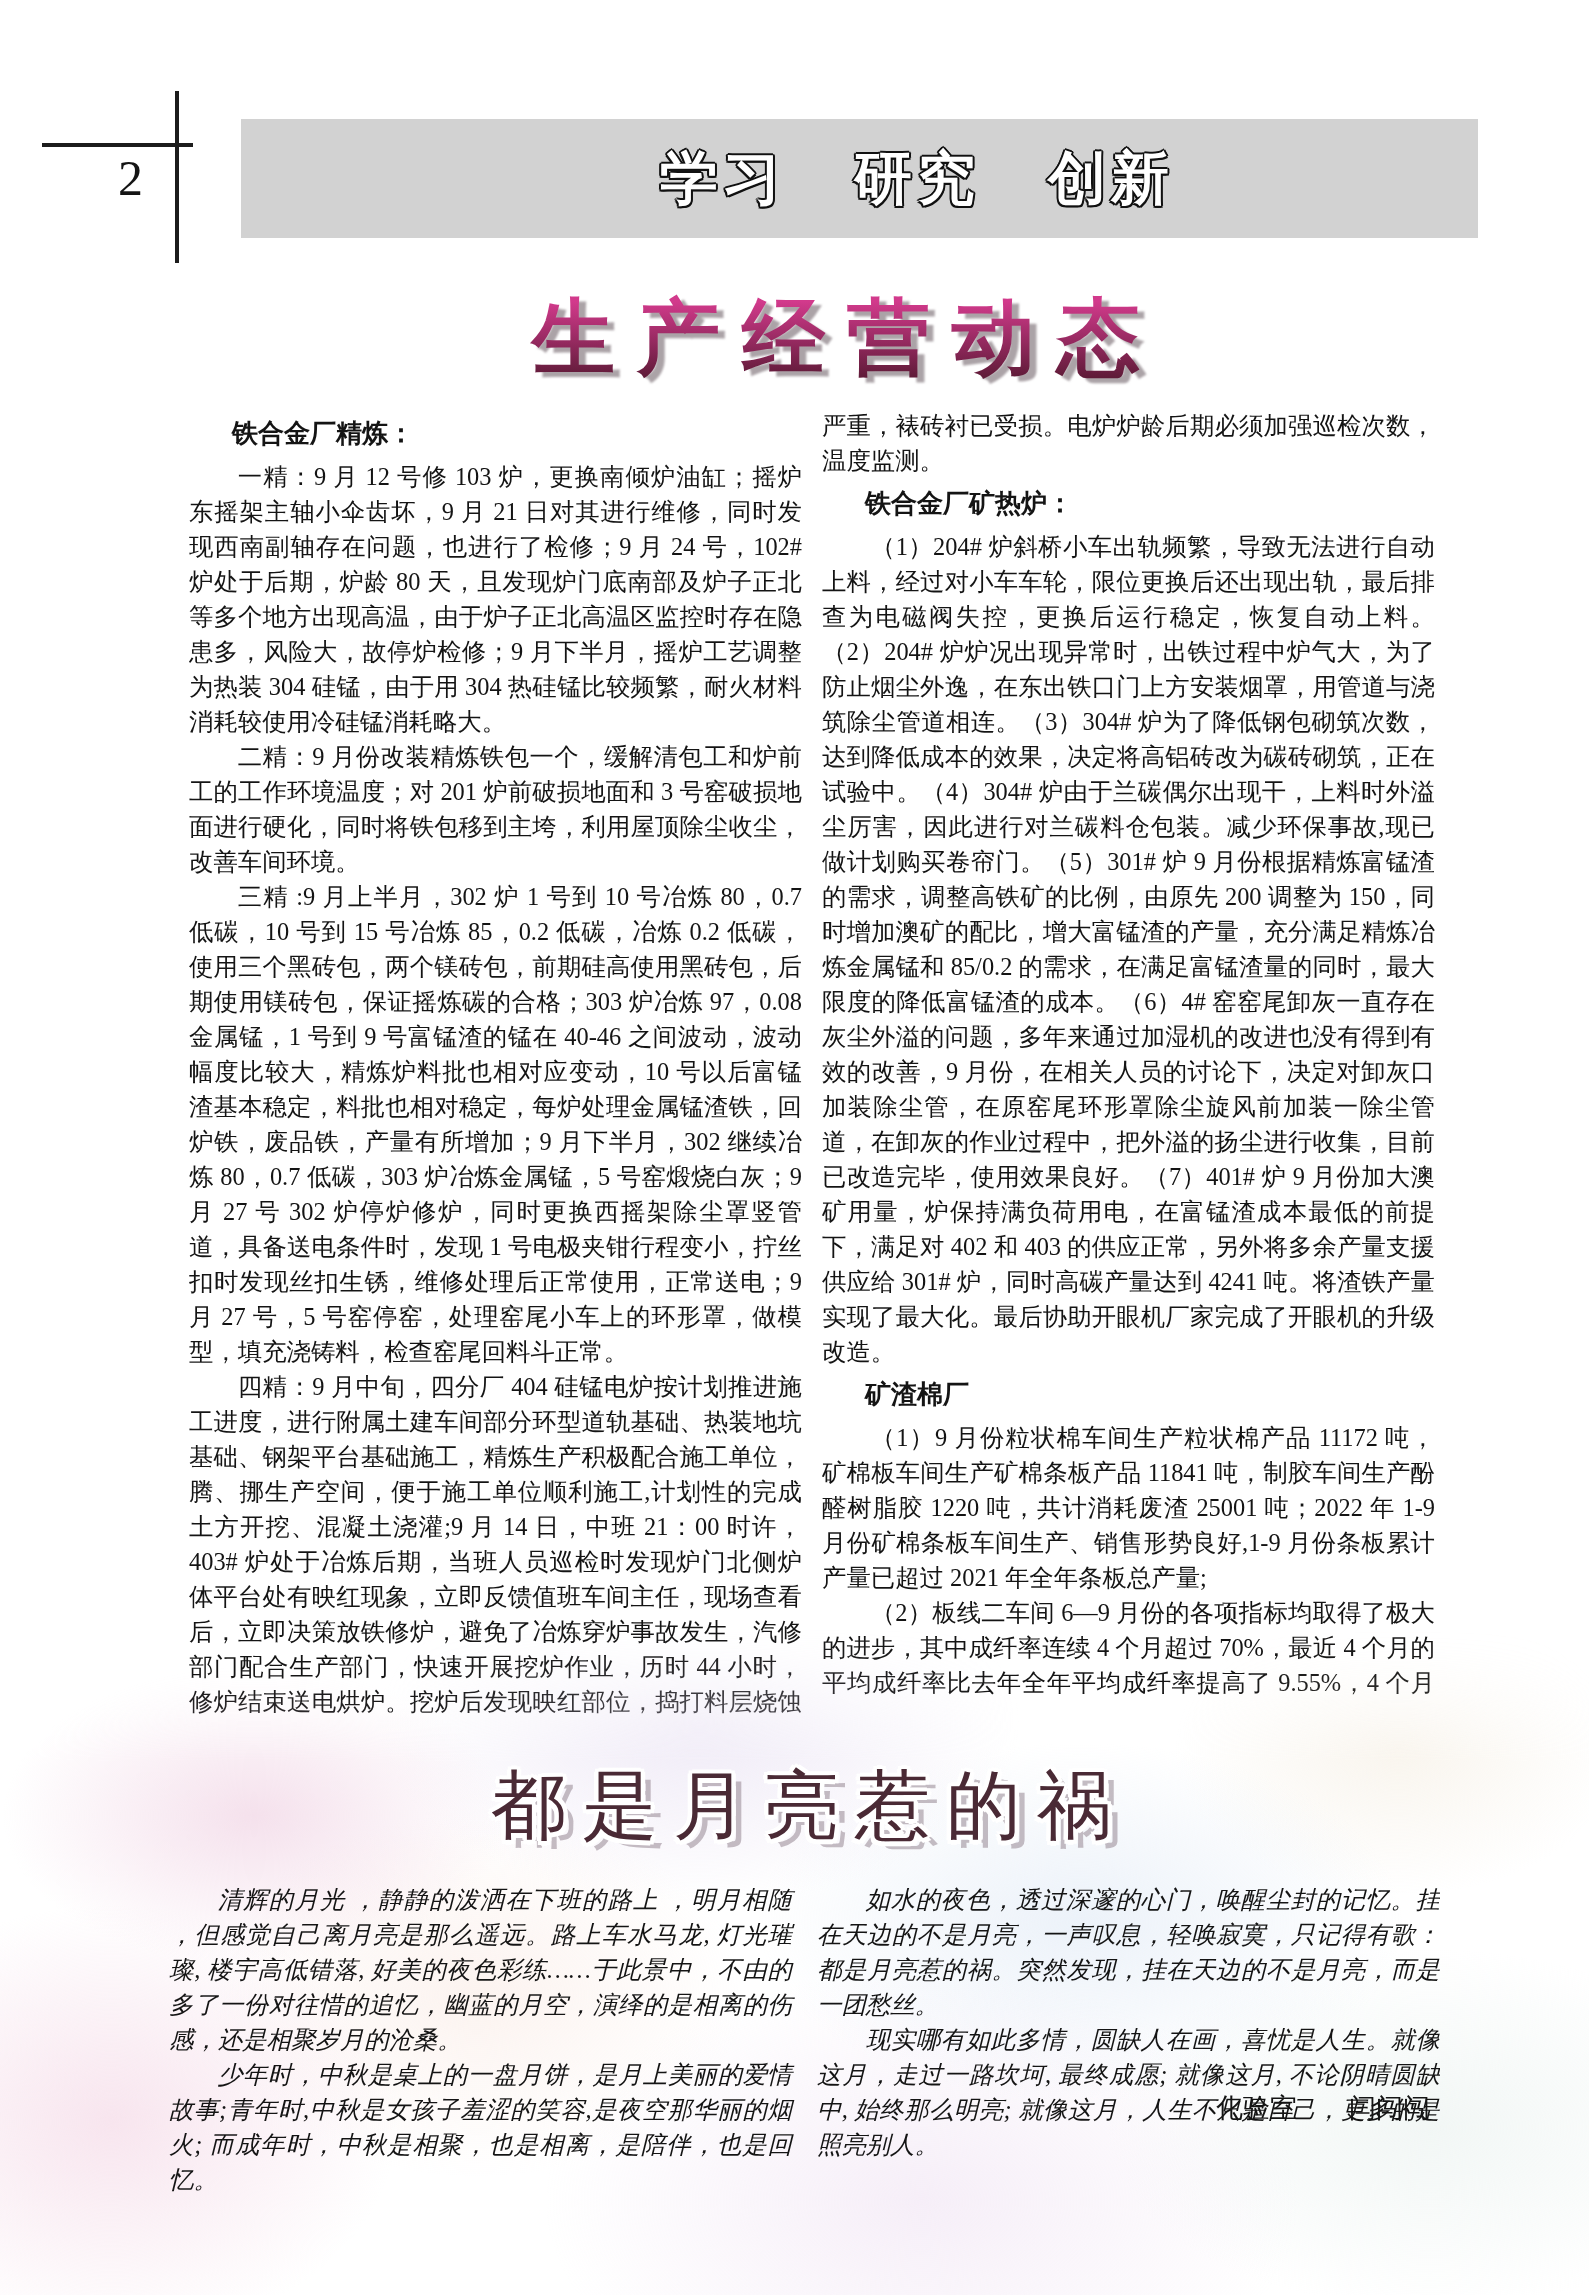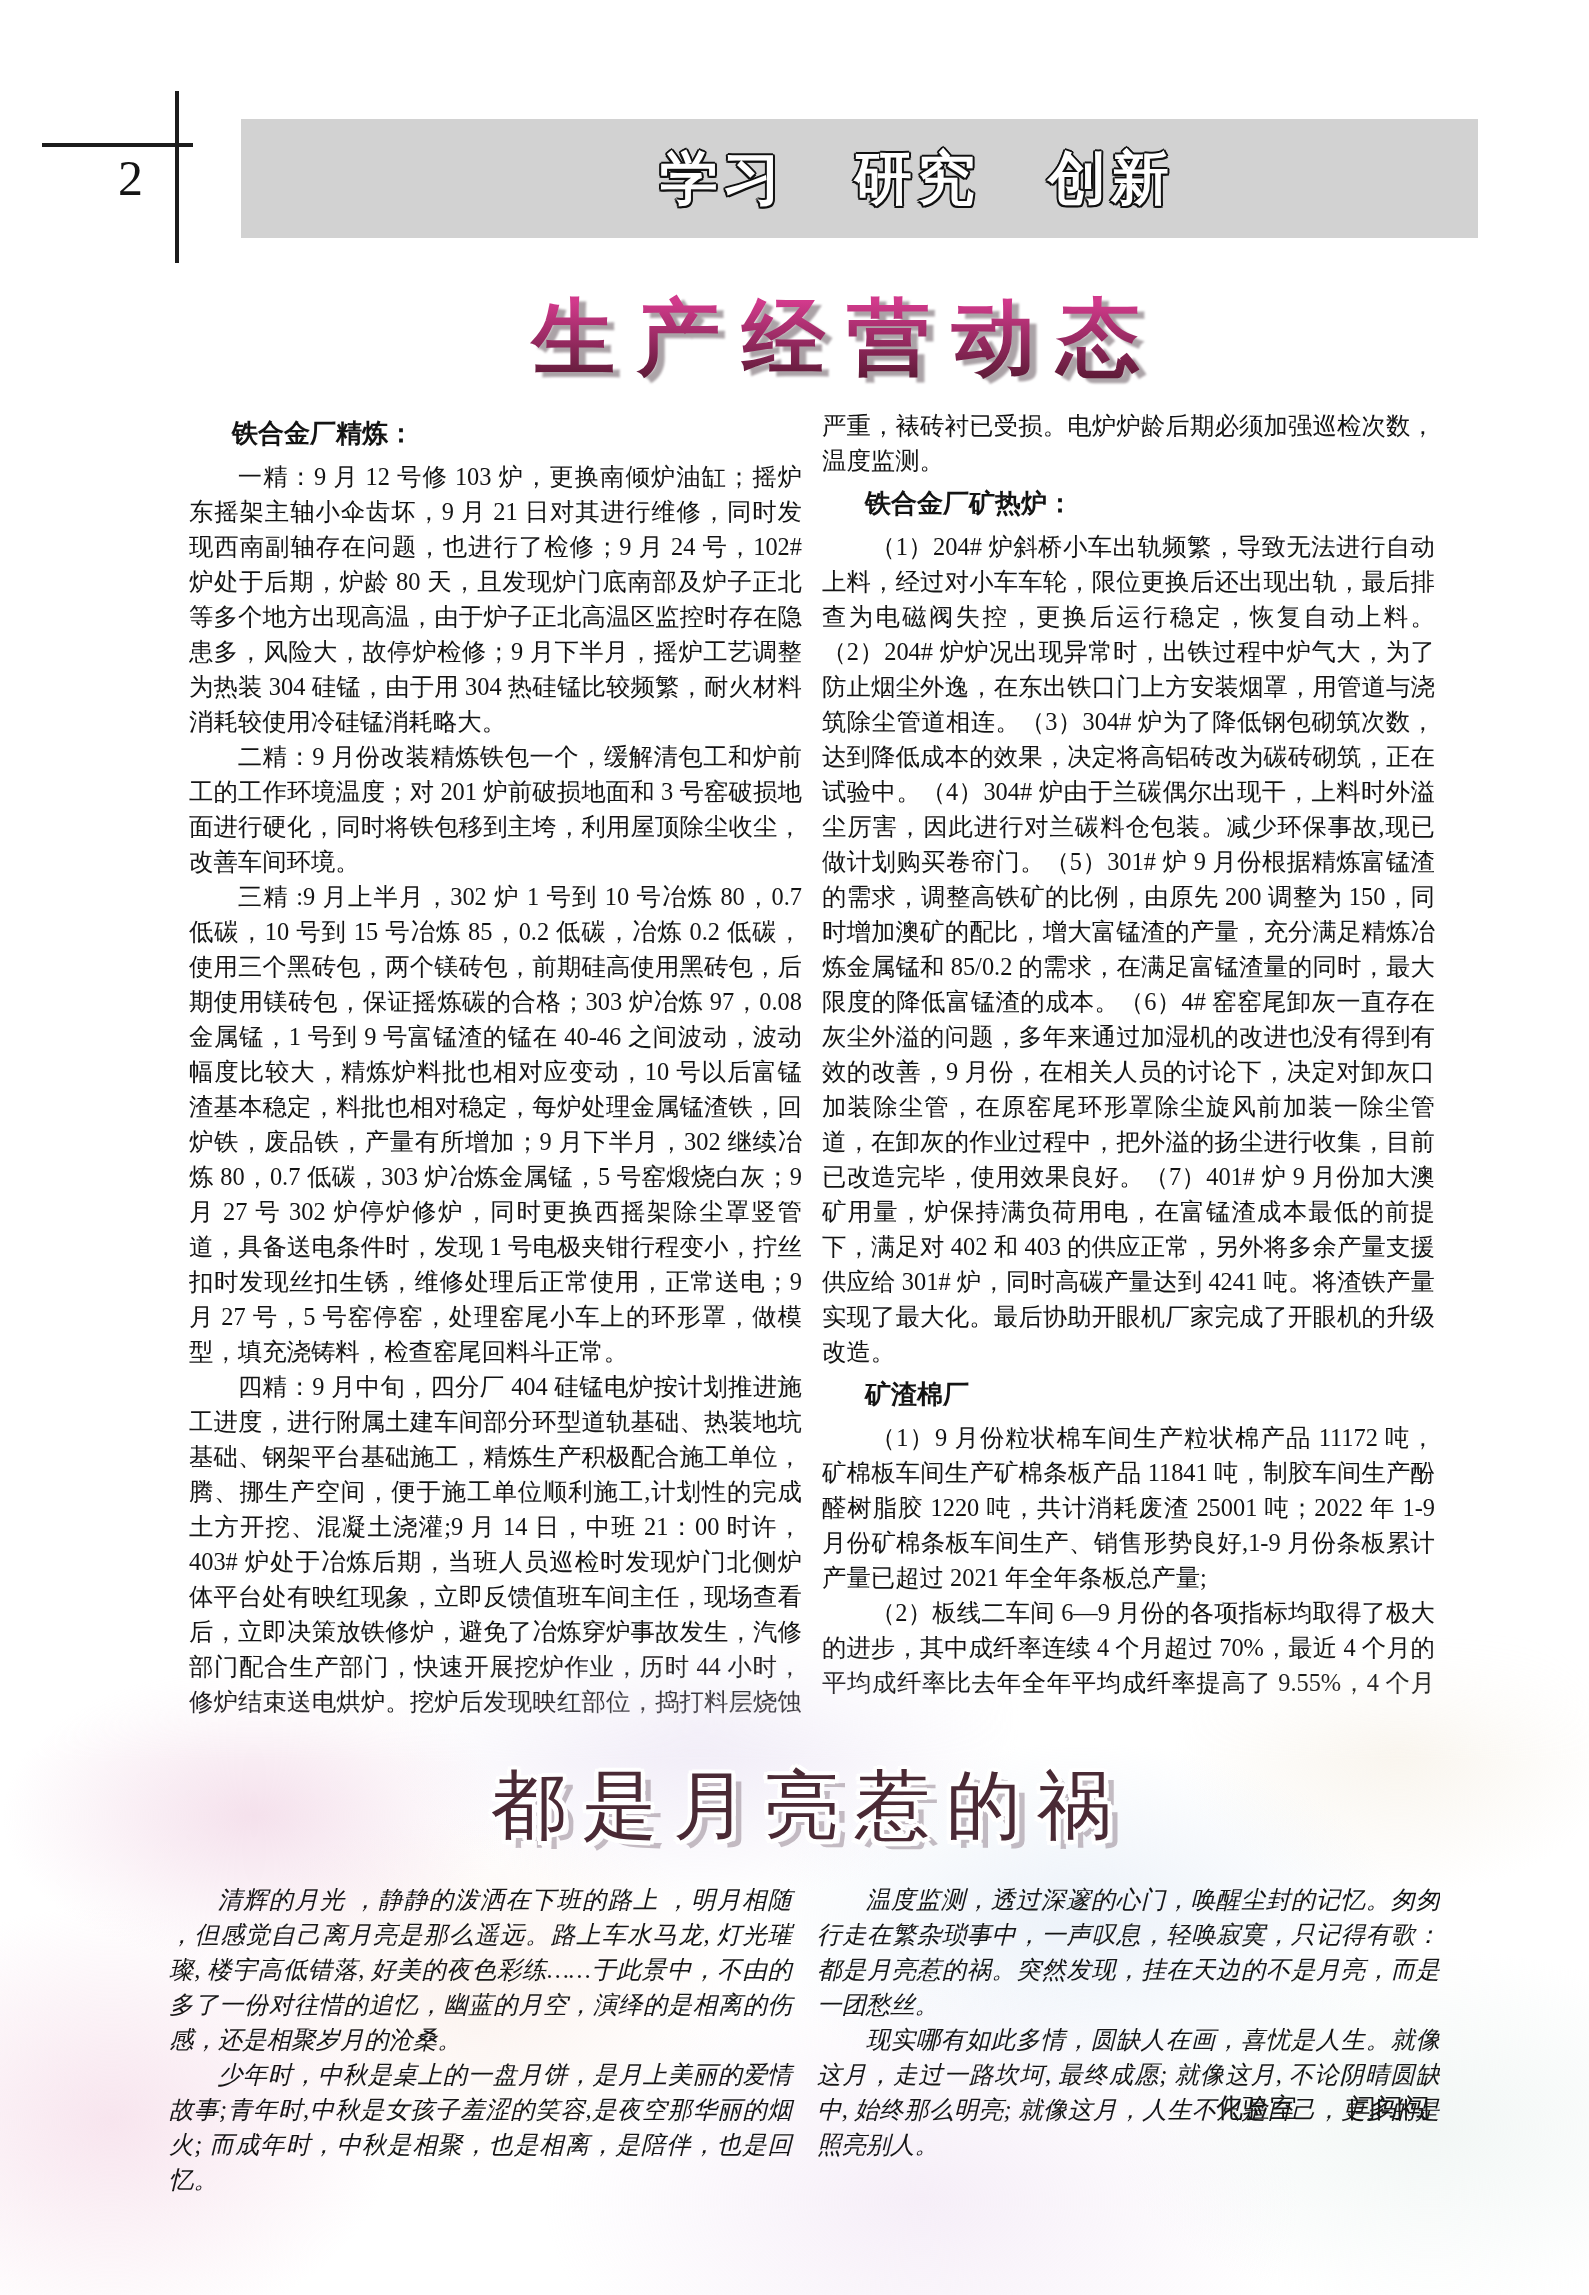--- a/index.html
+++ b/index.html
@@ -120,21 +120,21 @@
       <p>（2）板线二车间 6—9 月份的各项指标均取得了极大的进步，其中成纤率连续 4 个月超过 70%，最近 4 个月的平均成纤率比去年全年平均成纤率提高了 9.55%，4 个月连续刷新了月产量的历史最高纪录，9 月份电炉单耗及总电单耗创造了新的历史最低纪录。</p>
     </div>
 
   <div class="watercolor"></div>
 
   <div class="title2">都是月亮惹的祸</div>
 
   <div class="article2">
       <p>清辉的月光 ，静静的泼洒在下班的路上 ，明月相随 ，但感觉自己离月亮是那么遥远。路上车水马龙, 灯光璀璨, 楼宇高低错落, 好美的夜色彩练……于此景中，不由的多了一份对往惜的追忆，幽蓝的月空，演绎的是相离的伤感，还是相聚岁月的沧桑。</p>
       <p>少年时，中秋是桌上的一盘月饼，是月上美丽的爱情故事;青年时,中秋是女孩子羞涩的笑容,是夜空那华丽的烟火; 而成年时，中秋是相聚，也是相离，是陪伴，也是回忆。</p>
-      <p>温度监测，透过深邃的心门，唤醒尘封的记忆。匆匆行走在繁杂琐事中，一声叹息，轻唤寂寞，只记得有歌：都是月亮惹的祸。突然发现，挂在天边的不是月亮，而是一团愁丝。</p>
+      <p>如水的夜色，透过深邃的心门，唤醒尘封的记忆。挂在天边的不是月亮，一声叹息，轻唤寂寞，只记得有歌：都是月亮惹的祸。突然发现，挂在天边的不是月亮，而是一团愁丝。</p>
       <p>现实哪有如此多情，圆缺人在画，喜忧是人生。就像这月，走过一路坎坷, 最终成愿; 就像这月, 不论阴晴圆缺中, 始终那么明亮; 就像这月，人生不只是自己，更多的是照亮别人。</p>
     </div>
 
   <div class="signature">
     <span>化验室</span><span class="sig-gap"></span><span>闫闯闯</span>
   </div>
 
 </div>
 
 

